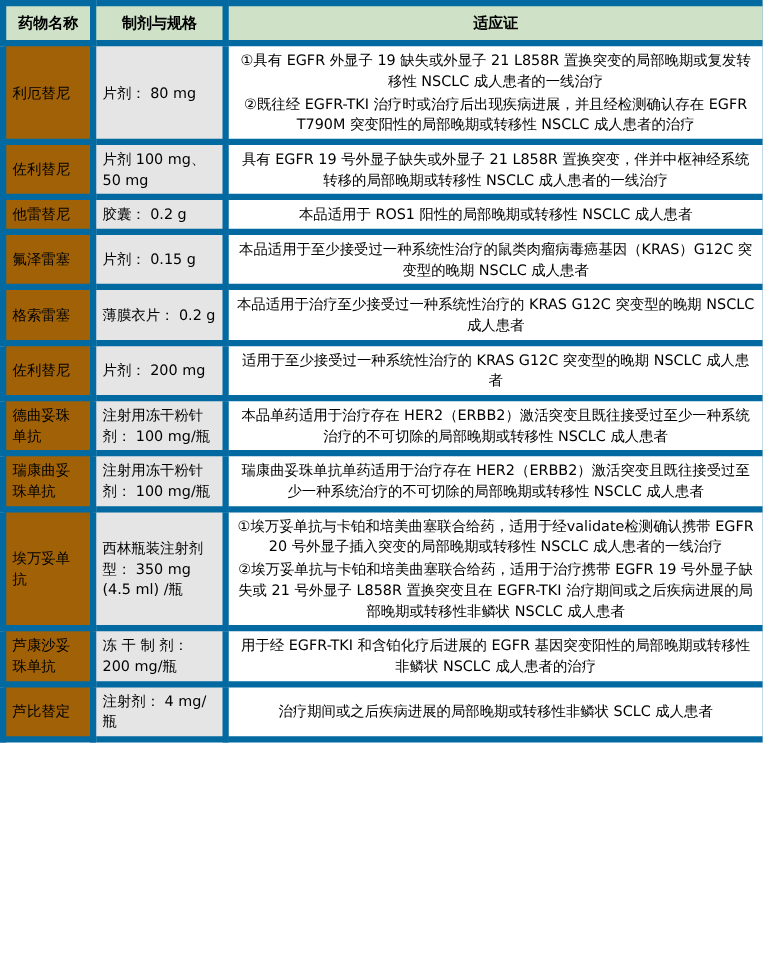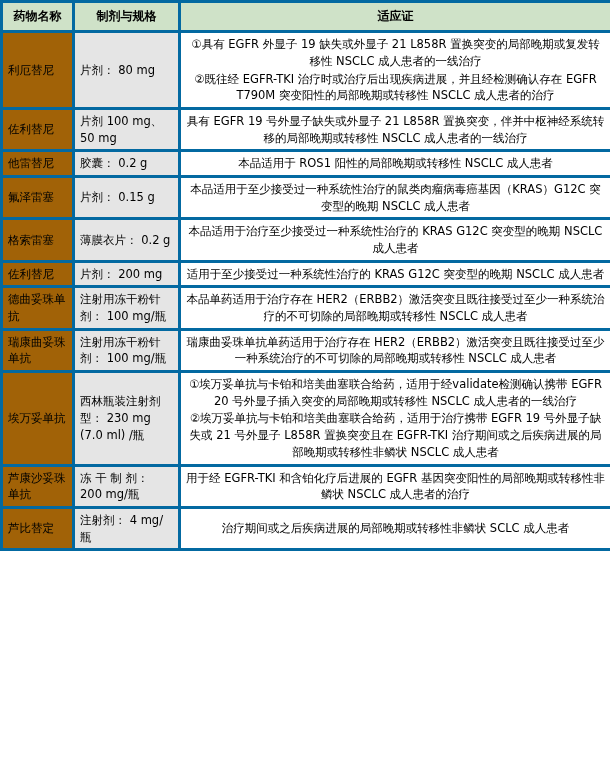--- a/index.html
+++ b/index.html
@@ -13,21 +13,21 @@
     font-family: "DejaVu Sans", "Liberation Sans", sans-serif;
     color: #000000;
   }
   table.drug-table {
     width: 610px;
     border-collapse: collapse;
     table-layout: fixed;
   }
   table.drug-table th,
   table.drug-table td {
-    border: 3px solid #0369a1;
+    border: 5px solid #0369a1;
     vertical-align: middle;
     padding: 3px 5px;
     font-size: 11.5px;
     line-height: 1.45;
   }
   table.drug-table thead th {
     background: #cfe2c8;
     font-weight: bold;
     text-align: center;
     font-size: 12px;
@@ -125,21 +125,21 @@
       </tr>
       <tr>
         <td class="cell-name">瑞康曲妥珠单抗</td>
         <td class="cell-spec">注射用冻干粉针剂： 100 mg/瓶</td>
         <td class="cell-ind">
           <span class="ind-line">瑞康曲妥珠单抗单药适用于治疗存在 HER2（ERBB2）激活突变且既往接受过至少一种系统治疗的不可切除的局部晚期或转移性 NSCLC 成人患者</span>
         </td>
       </tr>
       <tr>
         <td class="cell-name">埃万妥单抗</td>
-        <td class="cell-spec">西林瓶装注射剂型： 230 mg (7.0 ml) /瓶</td>
+        <td class="cell-spec">西林瓶装注射剂型： 350 mg (4.5 ml) /瓶</td>
         <td class="cell-ind">
           <span class="ind-line">①埃万妥单抗与卡铂和培美曲塞联合给药，适用于经validate检测确认携带 EGFR 20 号外显子插入突变的局部晚期或转移性 NSCLC 成人患者的一线治疗</span>
           <span class="ind-line">②埃万妥单抗与卡铂和培美曲塞联合给药，适用于治疗携带 EGFR 19 号外显子缺失或 21 号外显子 L858R 置换突变且在 EGFR-TKI 治疗期间或之后疾病进展的局部晚期或转移性非鳞状 NSCLC 成人患者</span>
         </td>
       </tr>
       <tr>
         <td class="cell-name">芦康沙妥珠单抗</td>
         <td class="cell-spec">冻 干 制 剂： 200 mg/瓶</td>
         <td class="cell-ind">
           <span class="ind-line">用于经 EGFR-TKI 和含铂化疗后进展的 EGFR 基因突变阳性的局部晚期或转移性非鳞状 NSCLC 成人患者的治疗</span>

